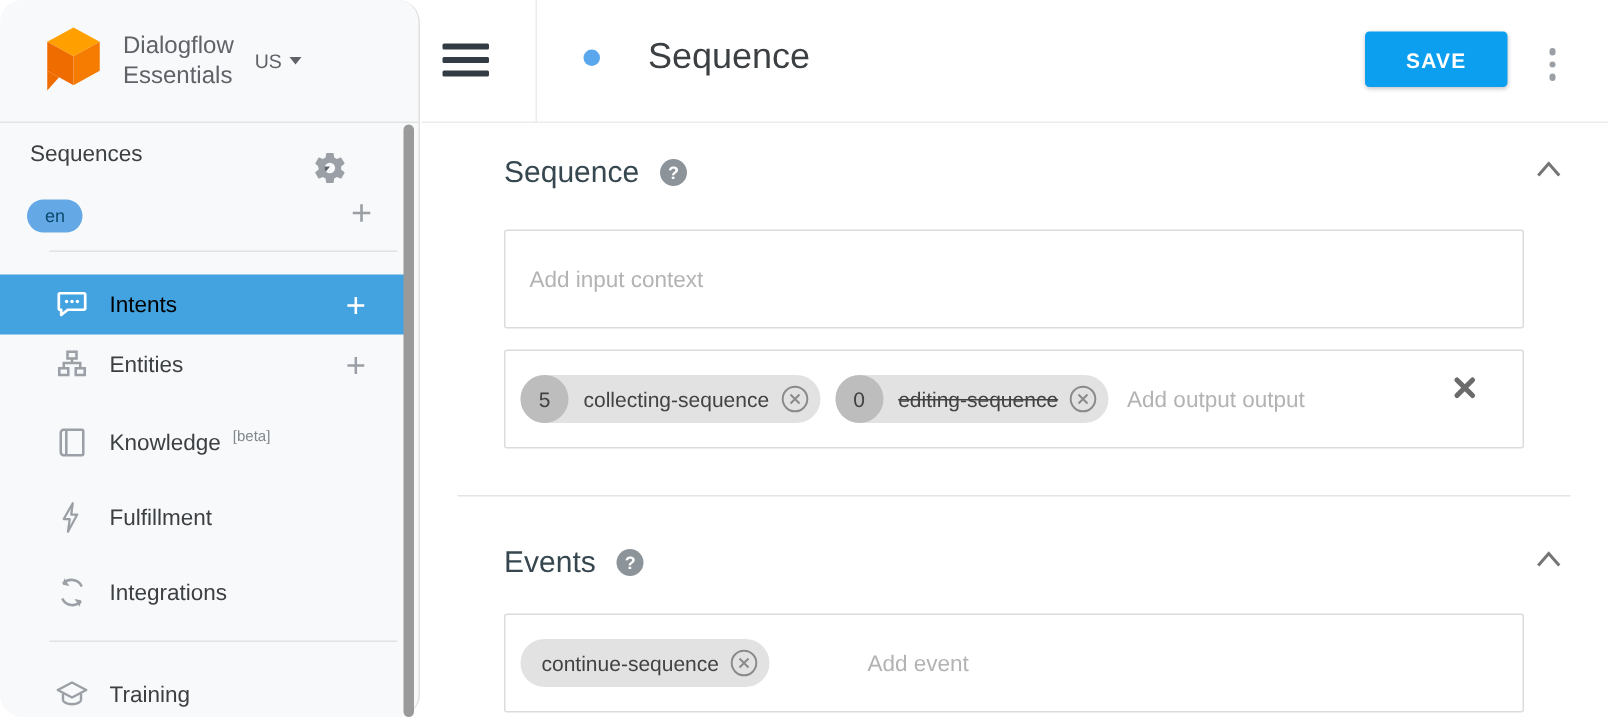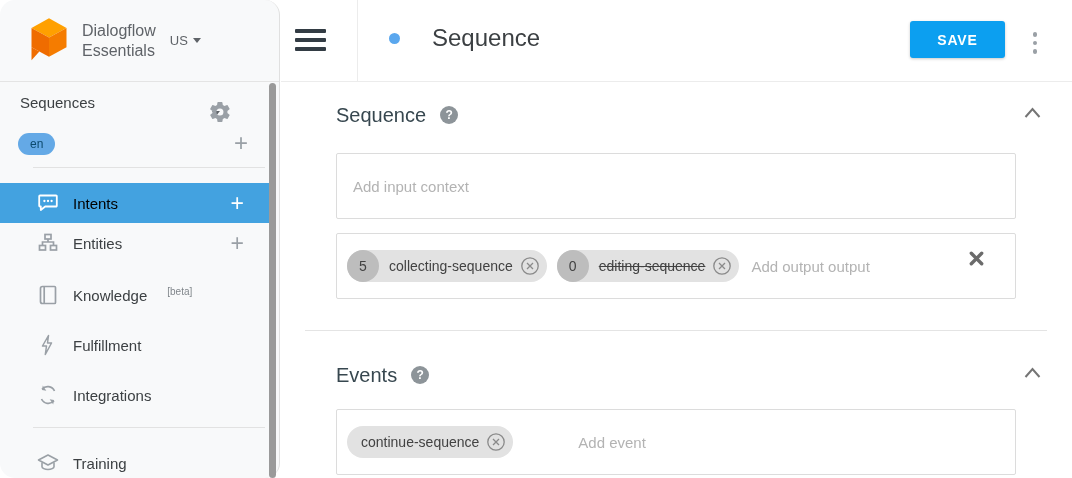--- a/index.html
+++ b/index.html
@@ -28,21 +28,21 @@
   .side-divider { position:absolute; left:33px; right:14px; height:1px; background:#e2e2e2; }
 
   .nav-item { position:absolute; left:0; width:272px; height:40px; display:flex; align-items:center;
     padding-left:36px; cursor:pointer; }
   .nav-item .nav-icon { width:24px; height:24px; margin-right:13px; flex:0 0 24px; }
   .nav-label { font-size:15px; color:#3c4043; }
   .nav-add { position:absolute; right:28px; font-size:23px; font-weight:300; color:#9aa0a6; line-height:1; }
   .nav-item.active { background:#43a2e0; }
   .nav-item.active .nav-label { color:#000000; }
   .nav-item.active .nav-add { color:#fff; font-weight:500; }
-  sup.beta { font-size:10px; color:#80868b; margin-left:20px; vertical-align:super; }
+  sup.beta { font-size:10px; color:#80868b; margin-left:8px; vertical-align:super; }
 
   .scroll-thumb { position:absolute; right:3px; top:83px; bottom:0; width:7px; background:#9a9a9a; border-radius:4px; }
 
   
   .main-header { position:absolute; left:281px; right:0; top:0; height:82px; background:#fff;
     border-bottom:1px solid #ececec; }
   .hamburger { position:absolute; left:14px; top:29px; width:31px; display:flex; flex-direction:column; gap:5px; cursor:pointer; }
   .hamburger span { display:block; height:4px; background:#333c44; border-radius:1px; }
   .header-vline { position:absolute; left:76px; top:0; width:1px; height:82px; background:#ececec; }
   .title-dot { position:absolute; left:108px; top:33px; width:11px; height:11px; border-radius:50%; background:#5aa7ee; }

